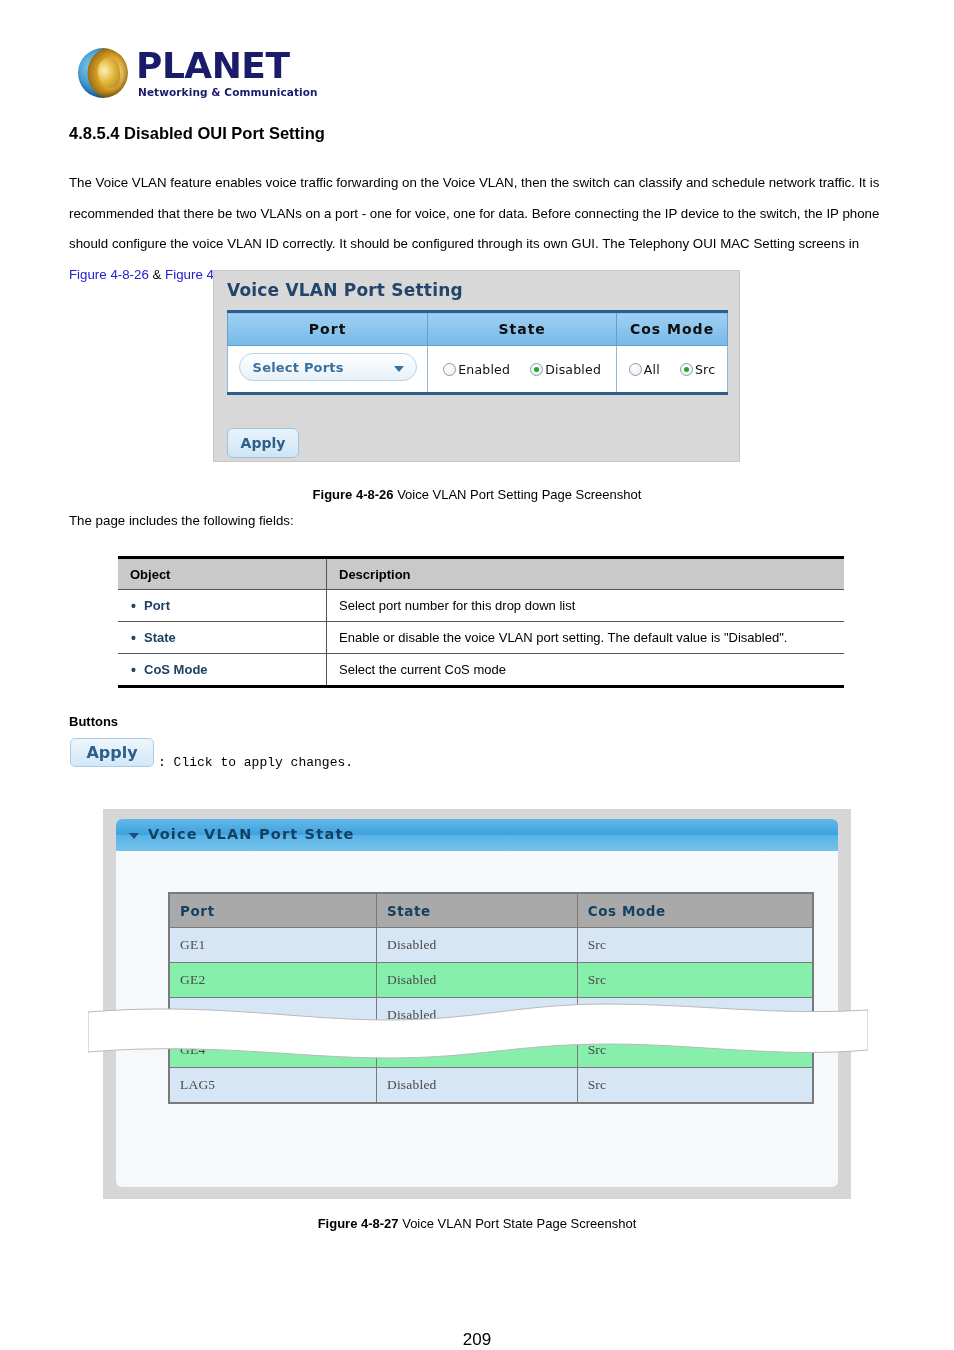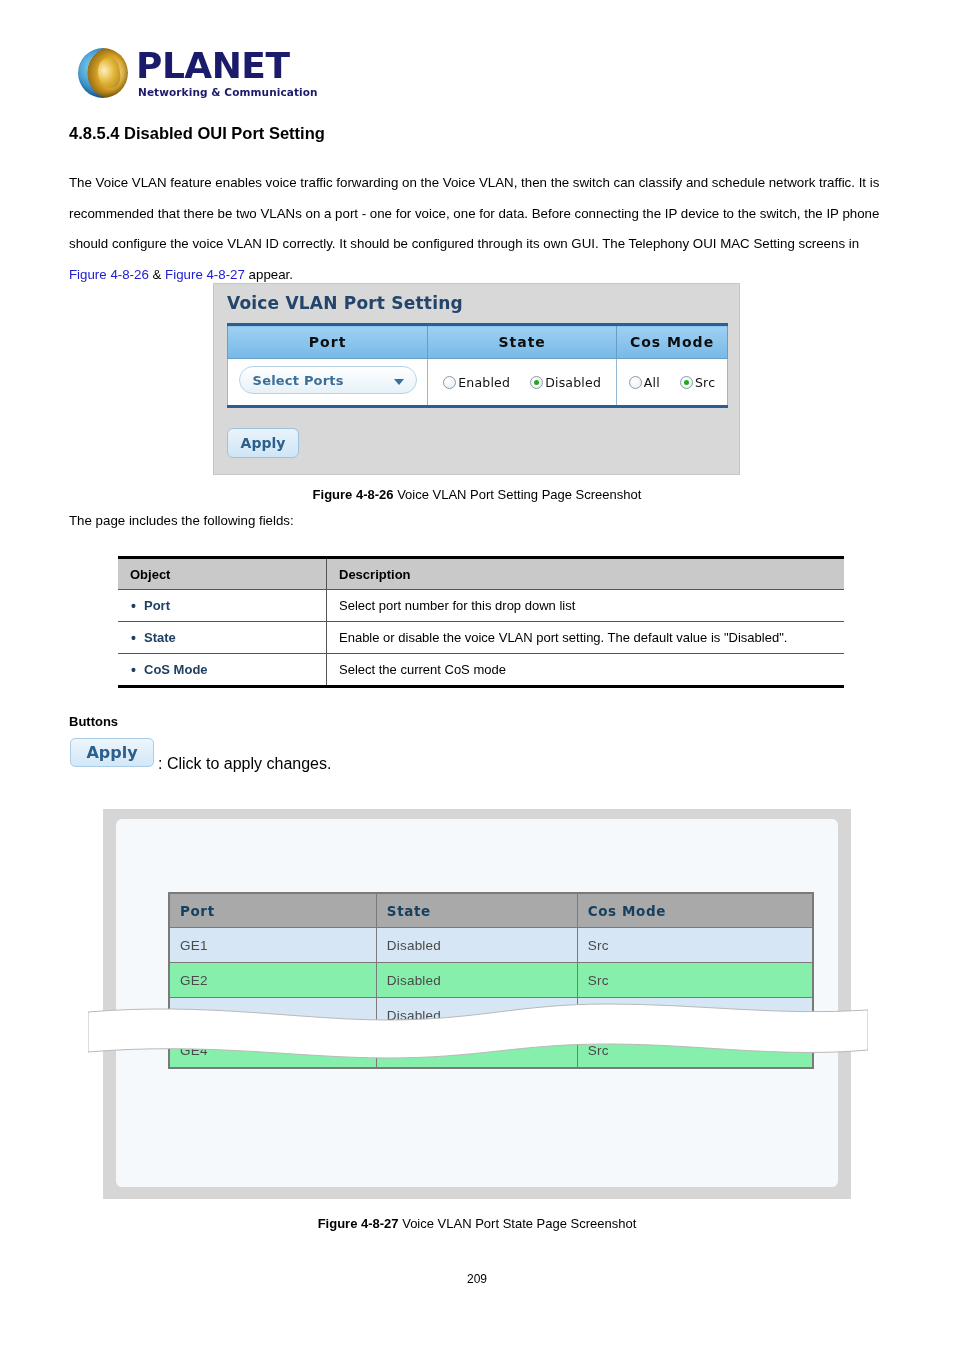--- a/index.html
+++ b/index.html
@@ -90,21 +90,21 @@
     left: 69px;
     font-size: 13.3px;
     color: #000;
   }
   #includes-line { top: 513px; }
 
   
   .panel1 {
     position: absolute;
     left: 213px;
-    top: 283px;
+    top: 270px;
     width: 527px;
     height: 192px;
     background: #d8d8d8;
     border: 1px solid #c6c6c6;
     box-sizing: border-box;
   }
   .panel1-title {
     position: absolute;
     left: 13px;
     top: 9px;
@@ -304,22 +304,23 @@
     font-family: "DejaVu Sans", sans-serif;
     font-size: 16px;
     font-weight: bold;
     color: #2d5f8c;
     box-sizing: border-box;
   }
   .apply-desc {
     position: absolute;
     left: 158px;
     top: 755px;
-    font-size: 16px;
-    color: #000;
+    font-size: 13px;
+    color: #000;
+    font-family: Liberation Mono, monospace;
   }
 
   
   .panel2-outer {
     position: absolute;
     left: 103px;
     top: 809px;
     width: 748px;
     height: 390px;
     background: #d6d6d6;
@@ -380,21 +381,21 @@
     font-size: 13.5px;
     font-weight: bold;
     color: #16405f;
     text-align: left;
     padding-left: 10px;
     letter-spacing: .6px;
   }
   .state-table td {
     border: 1px solid #7a7a7a;
     height: 32px;
-    font-family: Liberation Sans, sans-serif;
+    font-family: Liberation Serif, serif;
     font-size: 13.5px;
     color: #4a4a4a;
     padding-left: 10px;
     letter-spacing: .2px;
   }
   .state-table tr.odd td { background: #d6e6f4; }
   .state-table tr.even td { background: #86efac; }
   .st-c1 { width: 208px; }
   .st-c2 { width: 200px; }
   .st-c3 { width: 238px; }
@@ -407,22 +408,22 @@
     width: 780px;
     height: 62px;
     pointer-events: none;
   }
 
   
   .page-num {
     position: absolute;
     width: 100%;
     text-align: center;
-    top: 1272px;
-    font-size: 12px;
+    top: 1330px;
+    font-size: 17px;
     color: #000;
   }
 </style>
 </head>
 <body>
 
 <div class="logo-wrap">
   <div class="logo-globe"></div>
   <div class="logo-text">PLANET</div>
   <div class="logo-sub">Networking &amp; Communication</div>
@@ -504,20 +505,24 @@
   </tr>
 </tbody>
   </table>
 
 <div class="buttons-head">Buttons</div>
 <div class="apply-btn-doc">Apply</div>
 <div class="apply-desc">: Click to apply changes.</div>
 
 <div class="panel2-outer">
   <div class="panel2-inner">
+    <div class="panel2-titlebar">
+      <span class="panel2-caret"></span>
+      <span class="panel2-title">Voice VLAN Port State</span>
+    </div>
 
     <table class="state-table">
       <tbody>
           <tr>
         <th class="st-c1">Port</th>
         <th class="st-c2">State</th>
         <th class="st-c3">Cos Mode</th>
       </tr>
       <tr class="odd">
         <td>GE1</td>
@@ -532,20 +537,25 @@
       <tr class="odd">
         <td>GE3</td>
         <td>Disabled</td>
         <td>Src</td>
       </tr>
       <tr class="even">
         <td>GE4</td>
         <td>Disabled</td>
         <td>Src</td>
       </tr>
+      <tr class="odd">
+        <td>LAG5</td>
+        <td>Disabled</td>
+        <td>Src</td>
+      </tr>
     </tbody>
       </table>
   </div>
 </div>
 
 <svg class="tear" viewBox="0 0 780 62" preserveAspectRatio="none">
   <path d="M0,12 C120,2 210,20 300,20 C390,20 430,4 520,4 C610,4 690,16 780,10
            L780,50 C690,58 610,44 520,44 C430,44 390,58 300,58 C210,58 120,42 0,52 Z" fill="#ffffff" stroke="#b9b9b9" stroke-width="1"></path>
 </svg>
 

